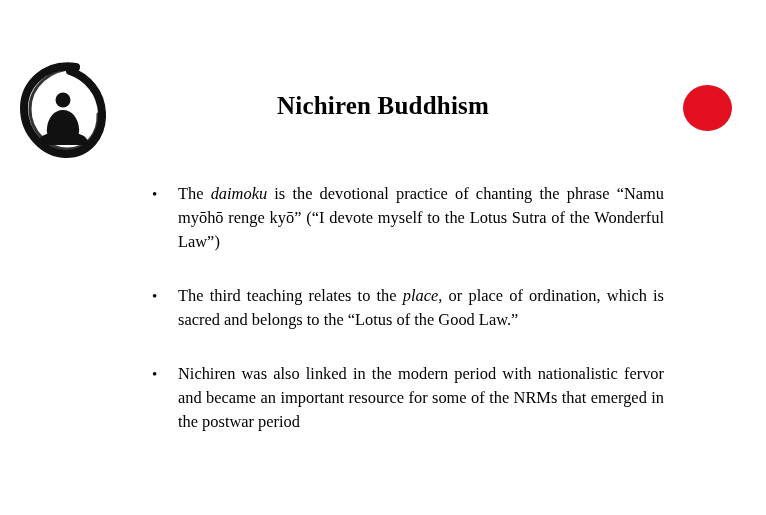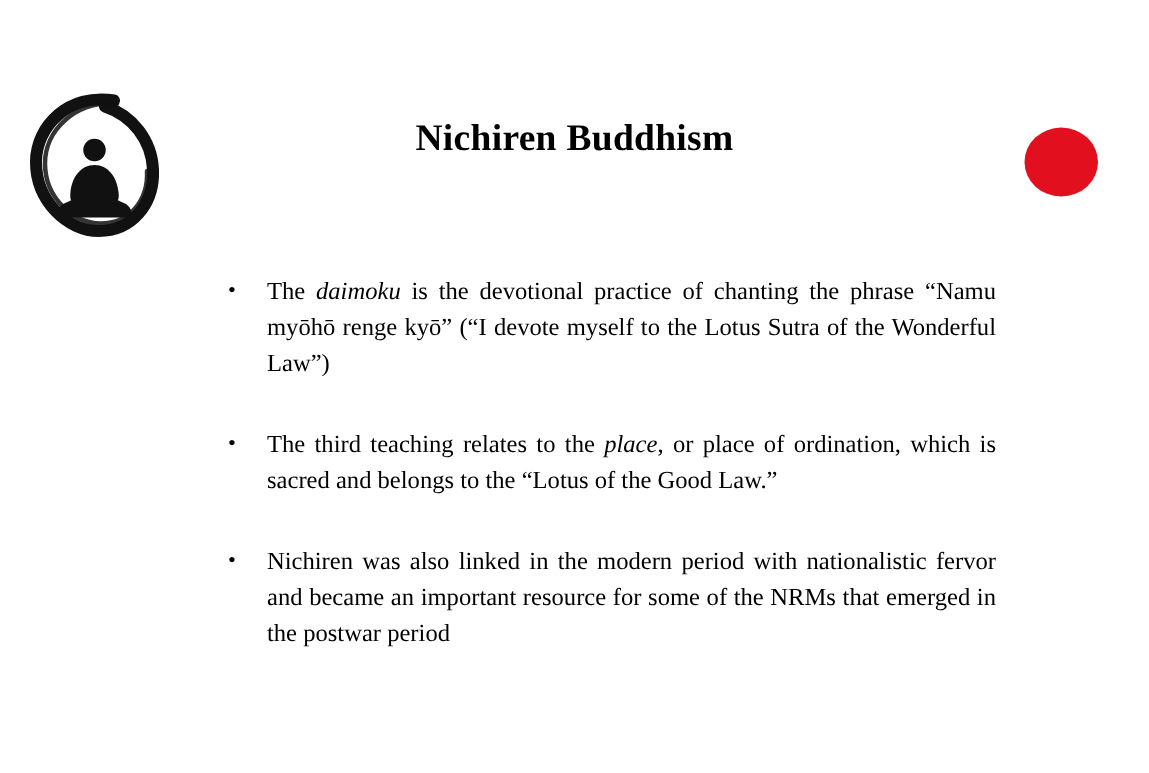--- a/index.html
+++ b/index.html
@@ -40,21 +40,21 @@
     width: 49px;
     height: 46px;
     border-radius: 50%;
     background: #e2101e;
   }
 
   
   .title {
     position: absolute;
     left: 0;
-    top: 79px;
+    top: 92px;
     width: 766px;
     text-align: center;
     font-size: 25px;
     font-weight: bold;
     color: #000000;
     letter-spacing: 0.2px;
   }
 
   
   .body-list {

